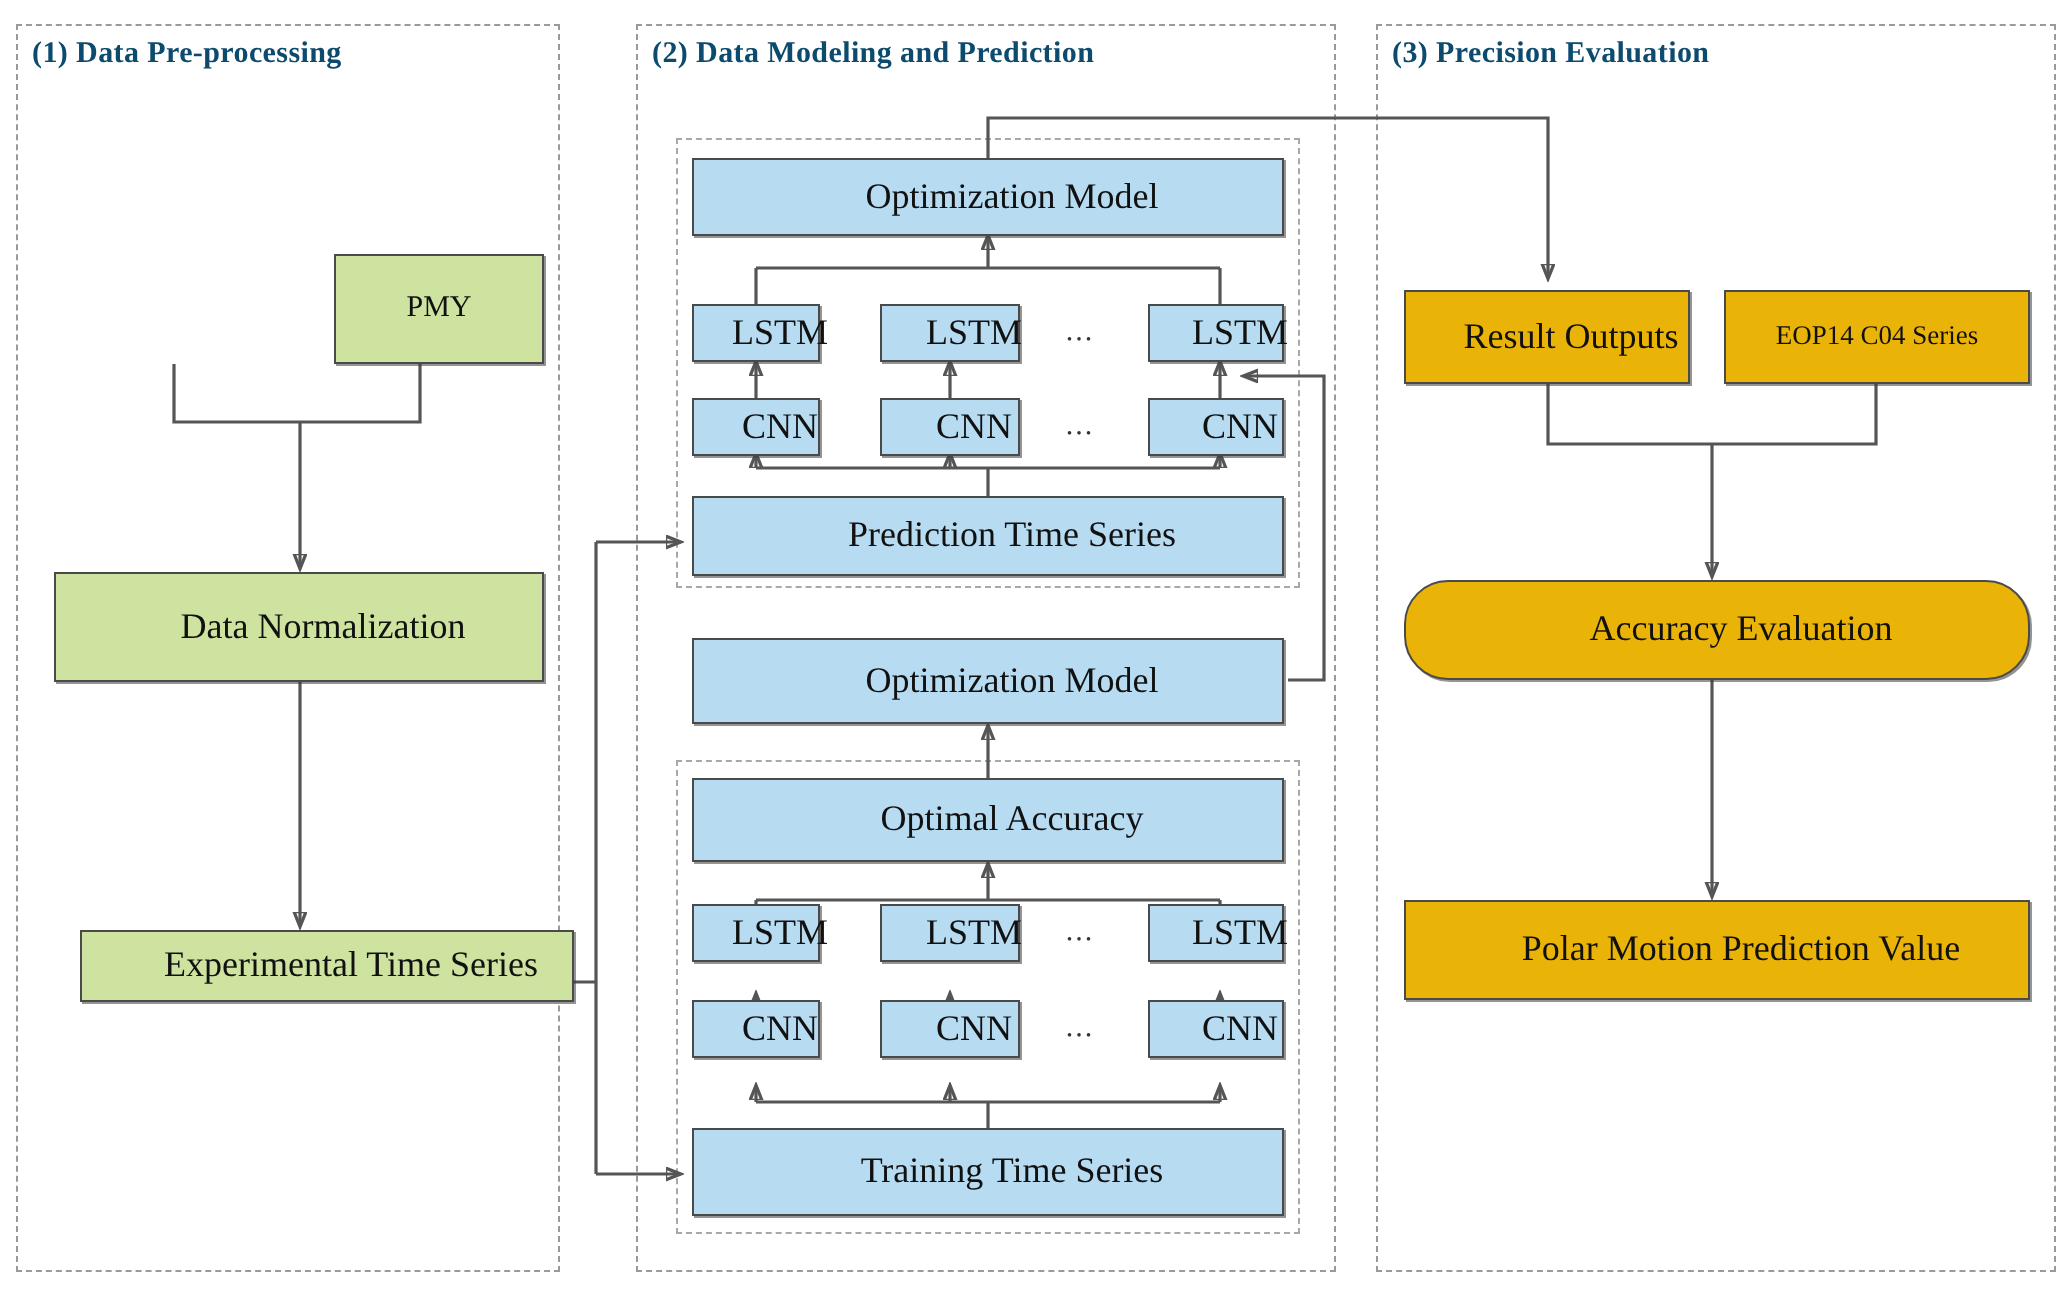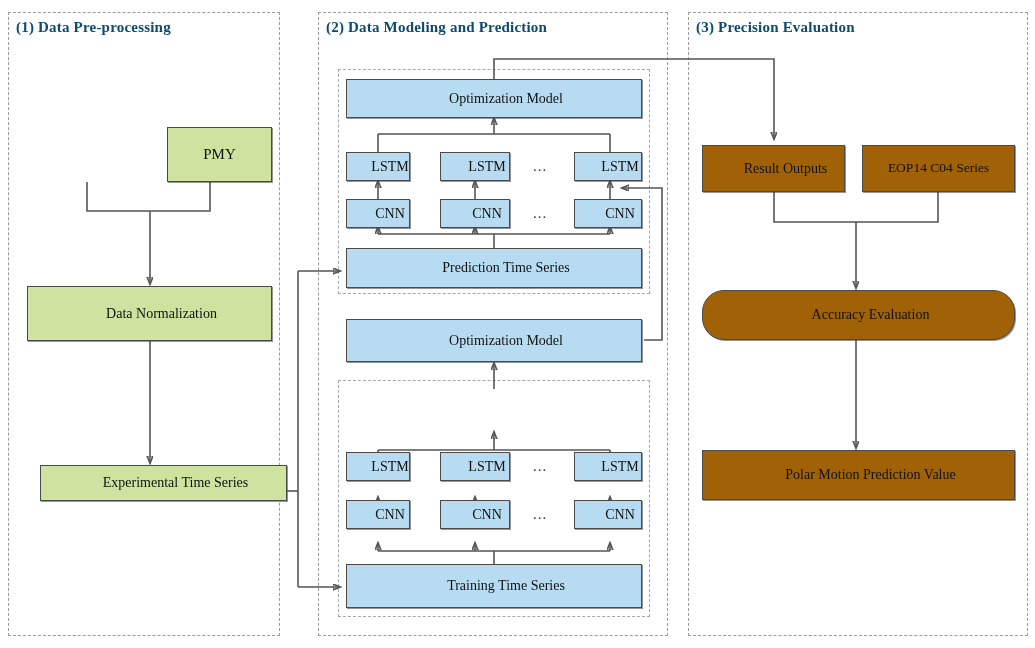--- a/index.html
+++ b/index.html
@@ -8,23 +8,23 @@
   .section{position:absolute;border:1px dashed #9a9a9a;box-sizing:border-box;}
   .section-title{position:absolute;color:#0c4a6e;font-weight:bold;font-size:15px;
                  font-family:"Liberation Serif", serif;white-space:nowrap;letter-spacing:0.2px;}
   .innerbox{position:absolute;border:1px dashed #a8a8a8;box-sizing:border-box;}
   .node{position:absolute;box-sizing:border-box;display:flex;align-items:center;
         justify-content:center;text-align:center;border:1px solid #4a4a4a;
         box-shadow:1px 1px 0 rgba(60,60,60,.55);font-family:"Liberation Serif", serif;
         color:#111;line-height:1.1;}
   .green{background:#cfe3a0;}
   .blue{background:#b7dcf2;}
-  .mgreen{background:#a16207;}
+  .mgreen{background:#eab308;}
   .n15{font-size:15px;}
-  .n14{font-size:14px;padding-left:24px;}
+  .n14{font-size:18px;padding-left:24px;}
   .n13{font-size:13.5px;}
   .ellipsis{position:absolute;font-size:15px;color:#333;font-family:"Liberation Serif", serif;
             display:flex;align-items:center;justify-content:center;letter-spacing:1px;}
   svg.wires{position:absolute;left:0;top:0;width:1035px;height:648px;pointer-events:none;}
   svg.wires path, svg.wires line{stroke:#555;stroke-width:1.6;fill:none;}
 </style>
 </head>
 <body>
 
 <div id="canvas">
@@ -103,20 +103,21 @@
 
   <div class="node blue n14" style="left:346px;top:199px;width:64px;height:29px;">CNN</div>
   <div class="node blue n14" style="left:440px;top:199px;width:70px;height:29px;">CNN</div>
   <div class="ellipsis" style="left:520px;top:199px;width:40px;height:29px;">...</div>
   <div class="node blue n14" style="left:574px;top:199px;width:68px;height:29px;">CNN</div>
 
   <div class="node blue n14" style="left:346px;top:248px;width:296px;height:40px;">Prediction Time Series</div>
 
   <div class="node blue n14" style="left:346px;top:319px;width:296px;height:43px;">Optimization Model</div>
 
+  <div class="node blue n14" style="left:346px;top:389px;width:296px;height:42px;">Optimal Accuracy</div>
 
   <div class="node blue n14" style="left:346px;top:452px;width:64px;height:29px;">LSTM</div>
   <div class="node blue n14" style="left:440px;top:452px;width:70px;height:29px;">LSTM</div>
   <div class="ellipsis" style="left:520px;top:452px;width:40px;height:29px;">...</div>
   <div class="node blue n14" style="left:574px;top:452px;width:68px;height:29px;">LSTM</div>
 
   <div class="node blue n14" style="left:346px;top:500px;width:64px;height:29px;">CNN</div>
   <div class="node blue n14" style="left:440px;top:500px;width:70px;height:29px;">CNN</div>
   <div class="ellipsis" style="left:520px;top:500px;width:40px;height:29px;">...</div>
   <div class="node blue n14" style="left:574px;top:500px;width:68px;height:29px;">CNN</div>

